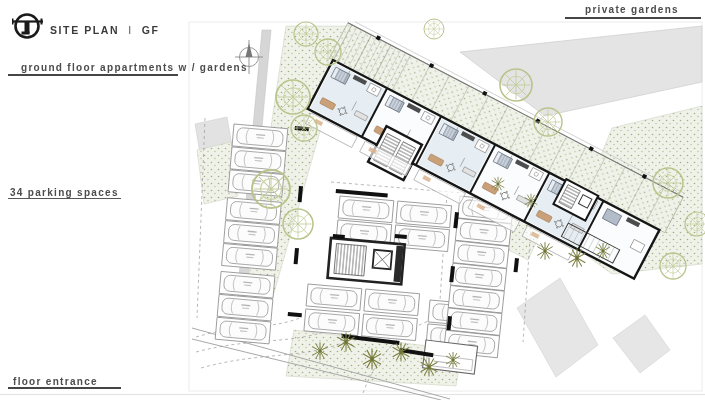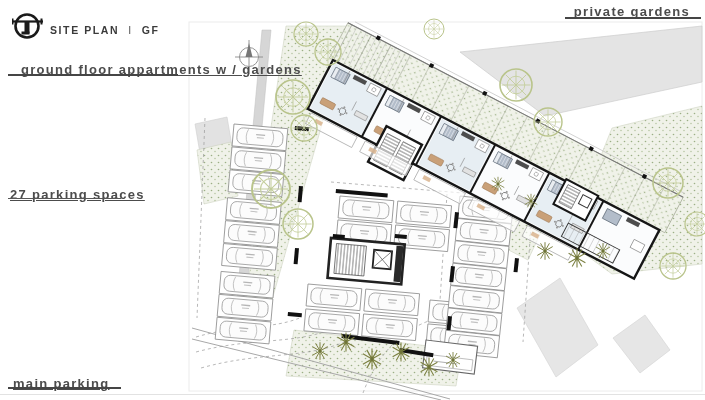--- a/index.html
+++ b/index.html
@@ -2,21 +2,21 @@
 <html><head>
 <meta charset="utf-8">
 <style>
   html,body{margin:0;padding:0;background:#fff;}
   body{width:705px;height:400px;overflow:hidden;position:relative;
        font-family:"Liberation Sans",sans-serif;}
   .abs{position:absolute;}
   .title-row{left:50px;top:24px;font-size:10.5px;font-weight:700;color:#3b3b3b;
              letter-spacing:1.6px;white-space:nowrap;}
   .title-sep{margin:0 9px;font-weight:400;color:#555;}
-  .lbl{font-size:13px;font-weight:700;color:#4c4c4c;letter-spacing:1.3px;white-space:nowrap;text-decoration:underline;}
+  .lbl{font-size:10px;font-weight:700;color:#4c4c4c;letter-spacing:1.3px;white-space:nowrap;}
   .rule{background:#454545;height:2px;}
   .rule.thin{height:1.4px;background:#565656;}
   #plan-svg{position:absolute;left:0;top:0;}
 </style>
 </head>
 <body>
 
 <svg id="plan-svg" width="705" height="400" viewBox="0 0 705 400">
   <defs>
     <pattern id="stip" width="7" height="7" patternUnits="userSpaceOnUse">
@@ -278,20 +278,20 @@
   <rect x="9.5" y="20.5" width="8" height="3" fill="#1a1a1a"></rect>
 </svg>
 
 <div class="abs title-row">
   <span>SITE PLAN</span><span class="title-sep">I</span><span>GF</span>
 </div>
 
 <div class="abs lbl" style="left:21px;top:62px">ground floor appartments w / gardens</div>
 <div class="abs rule" style="left:8px;top:74px;width:170px"></div>
 
-<div class="abs lbl" style="left:10px;top:187px">27 parking spaces</div>
+<div class="abs lbl" style="left:10px;top:187px">34 parking spaces</div>
 <div class="abs rule thin" style="left:8px;top:198px;width:113px"></div>
 
-<div class="abs lbl" style="left:13px;top:376px">main parking</div>
+<div class="abs lbl" style="left:13px;top:376px">floor entrance</div>
 <div class="abs rule" style="left:8px;top:387px;width:113px"></div>
 
 <div class="abs lbl" style="left:572px;top:4px;width:120px;text-align:center">private gardens</div>
 <div class="abs rule" style="left:565px;top:17px;width:136px"></div>
 
 </body></html>

